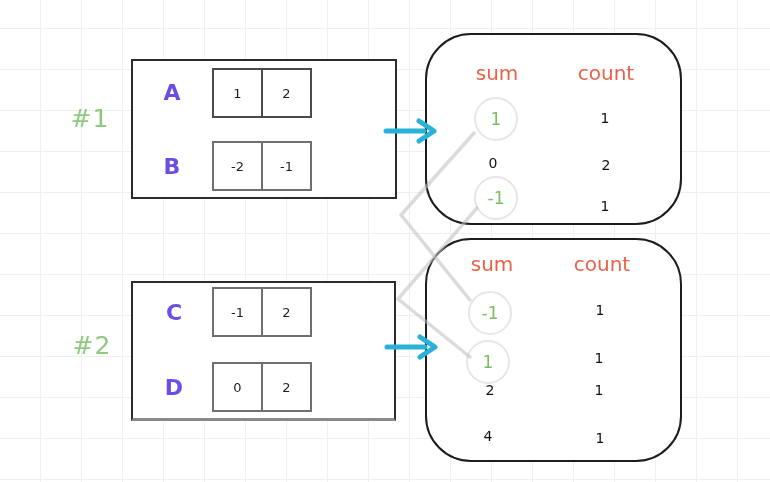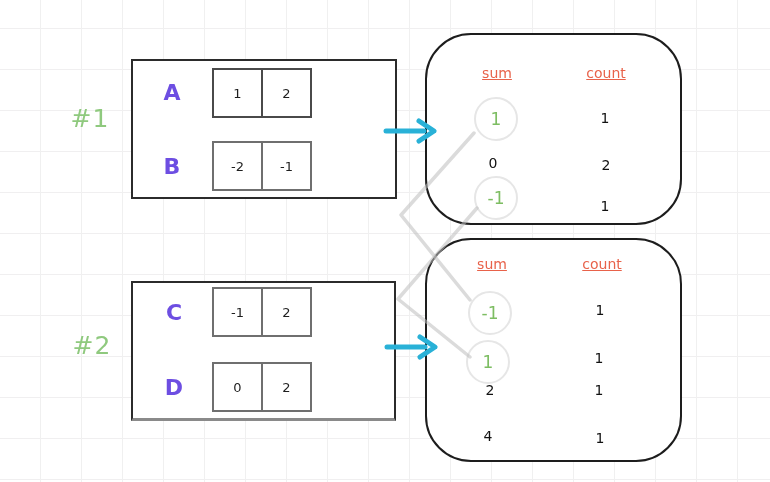--- a/index.html
+++ b/index.html
@@ -18,21 +18,21 @@
   .grp-label{font-size:25px;color:var(--light_green);letter-spacing:1px;}
   .src-box{position:absolute;box-sizing:border-box;background:#fff;border:2px solid #2b2b2b;}
   .src-box.b2{border-bottom-color:#8a8a8a;border-bottom-width:3px;}
   .arr-label{font-size:22px;color:var(--purple);font-weight:bold;}
   .cellrow{position:absolute;display:flex;}
   .cell{box-sizing:border-box;width:51px;height:50px;background:#fff;display:flex;
         align-items:center;justify-content:center;font-size:13px;border:2px solid #4a4a4a;}
   .cell + .cell{margin-left:-2px;}
   .cells-gray .cell{border-color:#6f6f6f;}
   .res-box{position:absolute;box-sizing:border-box;background:#fff;border:2px solid #1d1d1d;border-radius:46px;}
-  .hdr{font-size:14px;color:var(--orange);text-decoration:underline;}
+  .hdr{font-size:20px;color:var(--orange);}
   .num{font-size:14px;color:#111;}
   .sum-circ{display:flex;align-items:center;justify-content:center;
             width:40px;height:40px;border:2px solid #e6e6e6;border-radius:50%;
             color:var(--green);font-size:17px;background:transparent;}
   svg.arrow{position:absolute;z-index:4;}
   svg.overlay{position:absolute;left:0;top:0;z-index:6;pointer-events:none;}
 </style>
 </head>
 <body>
 

